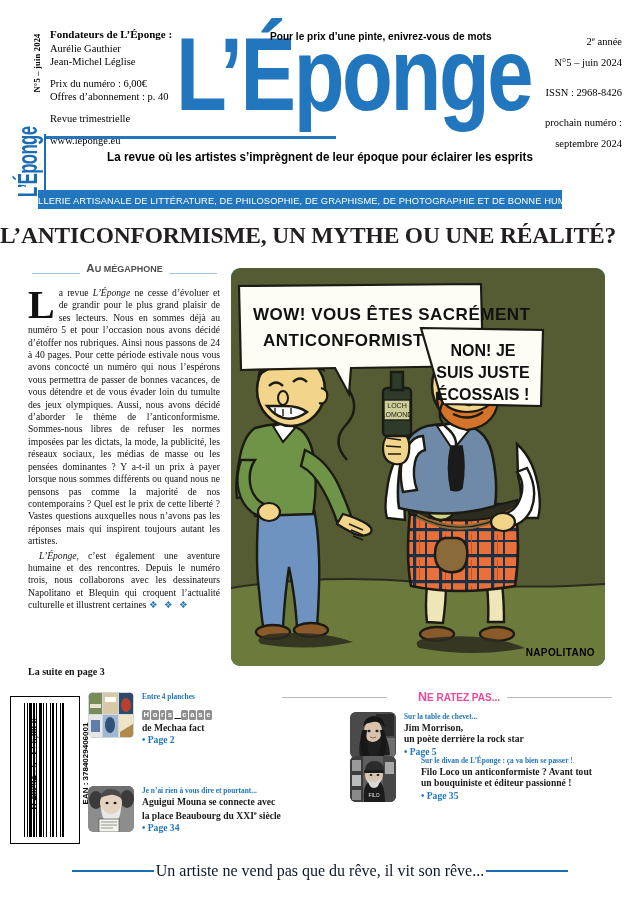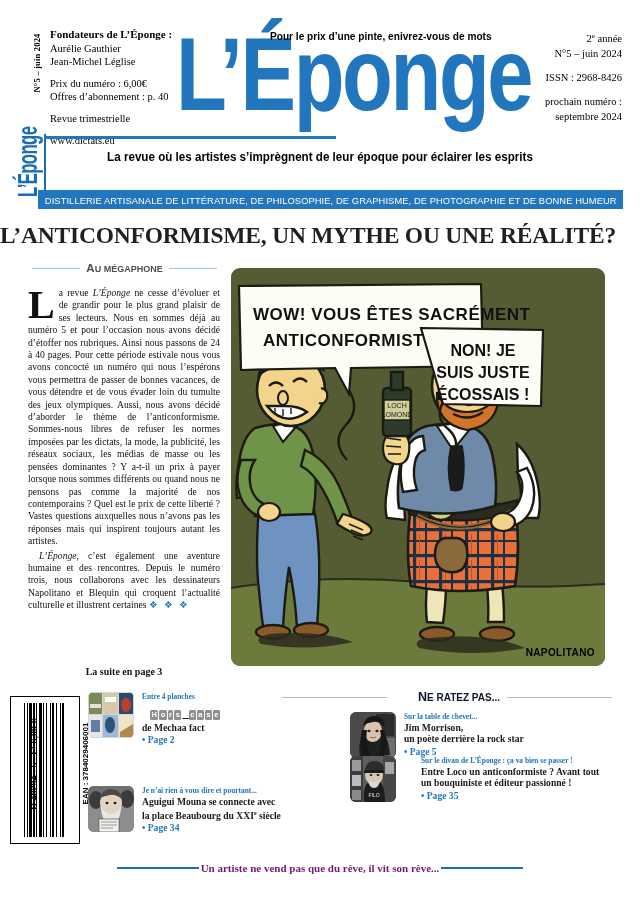--- a/index.html
+++ b/index.html
@@ -55,54 +55,54 @@
     font-weight:bold;font-size:104px;line-height:104px;color:#2276bd;
     letter-spacing:-3px;white-space:nowrap;
     transform:scaleX(.80);transform-origin:left top;
   }
   .logo-rule{
     position:absolute;left:-130px;top:110px;width:290px;height:3px;background:#2276bd;
   }
 
   .issue-right{
     position:absolute;right:18px;top:28px;width:180px;text-align:right;
-    font-size:10.5px;line-height:15px;color:#000;
+    font-size:10.5px;line-height:21px;color:#000;
   }
   .issue-right .gap{display:block;height:9px;}
   .issue-right sup{font-size:7px;vertical-align:super;}
 
   .tagline{
     position:absolute;left:0;top:150px;width:640px;text-align:center;
     font-family:"Liberation Sans Narrow","Liberation Sans",sans-serif;
     font-weight:bold;font-size:12.5px;color:#000;
     transform:scaleX(.93);
   }
 
   .banner{
-    position:absolute;left:38px;top:190px;width:585px;height:18px;
+    position:absolute;left:38px;top:190px;width:524px;height:18px;
     background:#2276bd;border-top:1px solid #2276bd;
     display:flex;align-items:center;justify-content:center;
   }
   .banner span{
     font-family:"Liberation Sans Narrow","Liberation Sans",sans-serif;
     color:#fff;font-size:9.5px;font-weight:normal;letter-spacing:.1px;
     white-space:nowrap;transform:scaleX(.98);
   }
 
   
   .headline{
     position:absolute;left:0;top:222px;width:640px;text-align:left;
     font-family:"Liberation Serif",serif;font-weight:bold;
     font-size:23.5px;color:#231f20;letter-spacing:-.2px;
   }
 
   
   .rubric{
     position:absolute;left:32px;top:262px;width:185px;
-    display:flex;align-items:center;gap:6px;
+    display:flex;align-items:flex-end;gap:6px;
   }
   .rubric .ln{flex:1;height:1px;background:#9fc3e0;}
   .rubric .txt{
     font-family:"Liberation Sans",sans-serif;font-weight:bold;
     font-size:11.5px;color:#4d4d4d;white-space:nowrap;
   }
   .rubric .txt .sc{font-size:9px;}
 
   
   .edito{
@@ -112,21 +112,21 @@
   }
   .edito p{margin:0;}
   .edito p.second{text-indent:11px;margin-top:2px;}
   .dropcap{
     float:left;font-size:40px;line-height:33px;font-weight:bold;
     padding:1px 4px 0 0;font-family:"Liberation Serif",serif;
   }
   .edito .it{font-style:italic;}
   .diamonds{color:#2276bd;letter-spacing:2px;}
   .suite{
-    position:absolute;left:28px;top:666px;width:192px;text-align:center;
+    position:absolute;left:28px;top:666px;width:192px;
     font-family:"Liberation Serif",serif;font-weight:bold;font-size:10px;color:#111;
   }
 
   
   .cartoon{
     position:absolute;left:231px;top:268px;width:374px;height:398px;
     background:#14b8a6;border-radius:9px;overflow:hidden;
   }
   .cartoon svg{display:block;}
   .sig{
@@ -136,36 +136,36 @@
   }
 
   
   .ne-ratez{
     position:absolute;left:282px;top:690px;width:330px;
     display:flex;align-items:center;gap:7px;
   }
   .ne-ratez .ln{flex:1;height:1px;background:#b9b9b9;}
   .ne-ratez .txt{
     font-family:"Liberation Sans",sans-serif;font-weight:bold;
-    font-size:12.5px;color:#0f172a;white-space:nowrap;margin-left:24px;
+    font-size:12.5px;color:#ec4899;white-space:nowrap;margin-left:24px;
   }
   .ne-ratez .txt .sc{font-size:10px;}
 
   .teaser{position:absolute;display:flex;gap:8px;}
   .teaser .thumb{
     width:46px;height:46px;border-radius:6px;overflow:hidden;flex:none;
     background:#777;
   }
   .teaser .body{font-family:"Liberation Serif",serif;color:#1a1a1a;}
   .teaser .kick{
     color:#2276bd;font-weight:bold;font-size:7.4px;line-height:9px;margin-bottom:1px;
   }
   .teaser .ttl{font-weight:bold;font-size:9.6px;line-height:11.4px;}
   .teaser .pg{color:#2276bd;font-weight:bold;font-size:9.6px;line-height:12px;margin-top:1px;}
-  .horscase{display:inline-block;margin:1px 8px;text-decoration:underline;}
+  .horscase{display:inline-block;margin:1px 0;text-decoration:underline;}
   .horscase i{
     font-style:normal;display:inline-block;background:#8f8f8f;color:#fff;
     font-family:"Liberation Sans",sans-serif;font-weight:bold;font-size:7.6px;
     padding:1px 1.4px;margin-right:1px;border-radius:1.5px;line-height:8px;
   }
 
   
   .barcode-box{
     position:absolute;left:10px;top:696px;width:68px;height:146px;
     border:1px solid #000;background:#fff;
@@ -183,22 +183,22 @@
     font-family:"Liberation Sans",sans-serif;font-weight:bold;font-size:8px;color:#000;
   }
 
   
   .footer{
     position:absolute;left:0;top:862px;width:640px;
     display:flex;align-items:center;justify-content:center;gap:0;
   }
   .footer .ln{height:1.5px;background:#1a6db5;width:82px;}
   .footer .txt{
-    font-family:"Liberation Serif",serif;font-weight:bold;font-size:11px;
-    color:#701a75;white-space:nowrap;padding:0 2px;
+    font-family:"Liberation Serif",serif;font-weight:normal;font-size:16px;
+    color:#0f172a;white-space:nowrap;padding:0 2px;
   }
 </style>
 </head>
 <body>
 
 <div class="page">
 
   <div class="masthead">
 
     <div class="vert-block">
@@ -212,21 +212,21 @@
     <div class="founders">
       <div class="ttl">Fondateurs de L’Éponge :</div>
       <div>Aurélie Gauthier</div>
       <div>Jean-Michel Léglise</div>
       <span class="gap"></span>
       <div>Prix du numéro : 6,00€</div>
       <div>Offres d’abonnement : p. 40</div>
       <span class="gap"></span>
       <div>Revue trimestrielle</div>
       <span class="gap"></span>
-      <div>www.dictats.eu</div>
+      <div>www.leponge.eu</div>
     </div>
 
     <div class="logo-wrap">
       <div class="logo-rule"></div>
       <div class="bigtitle">L’Éponge</div>
       <div class="kicker">Pour le prix d’une pinte, enivrez-vous de mots</div>
     </div>
 
     <div class="issue-right">
       <div><span>2<sup>e</sup> année</span></div>
@@ -471,21 +471,21 @@
         <path d="M15 13 q2 -8 9 -8 q9 0 10 8 l-1 2 l-18 0 z" fill="#2c2c2c"></path>
         <rect x="14" y="14" width="20" height="3" rx="1" fill="#1c1c1c"></rect>
         <path d="M17 22 q2 10 7 10 q5 0 7 -10 q-4 4 -7 4 q-4 0 -7 -4 z" fill="#d8d8d8"></path>
         <ellipse cx="21" cy="19" rx="1.4" ry="1.1" fill="#1c1c1c"></ellipse>
         <ellipse cx="28" cy="19" rx="1.4" ry="1.1" fill="#1c1c1c"></ellipse>
         <text x="24" y="41" font-family="Liberation Sans, sans-serif" font-size="5" fill="#e6e6e6" text-anchor="middle">FILO</text>
       </svg>
     </div>
     <div class="body">
       <div class="kick">Sur le divan de L’Éponge : ça va bien se passer !</div>
-      <div class="ttl">Entre Loco un anticonformiste ? Avant tout</div>
+      <div class="ttl">Filo Loco un anticonformiste ? Avant tout</div>
       <div class="ttl">un bouquiniste et éditeur passionné !</div>
       <div class="pg">• Page 35</div>
     </div>
   </div>
 
   <div class="barcode-box">
     <div class="bars" id="bars">
         <i style="left: 0px; width: 1px;"></i>
         <i style="left: 3px; width: 1px;"></i>
         <i style="left: 5px; width: 3px;"></i>

